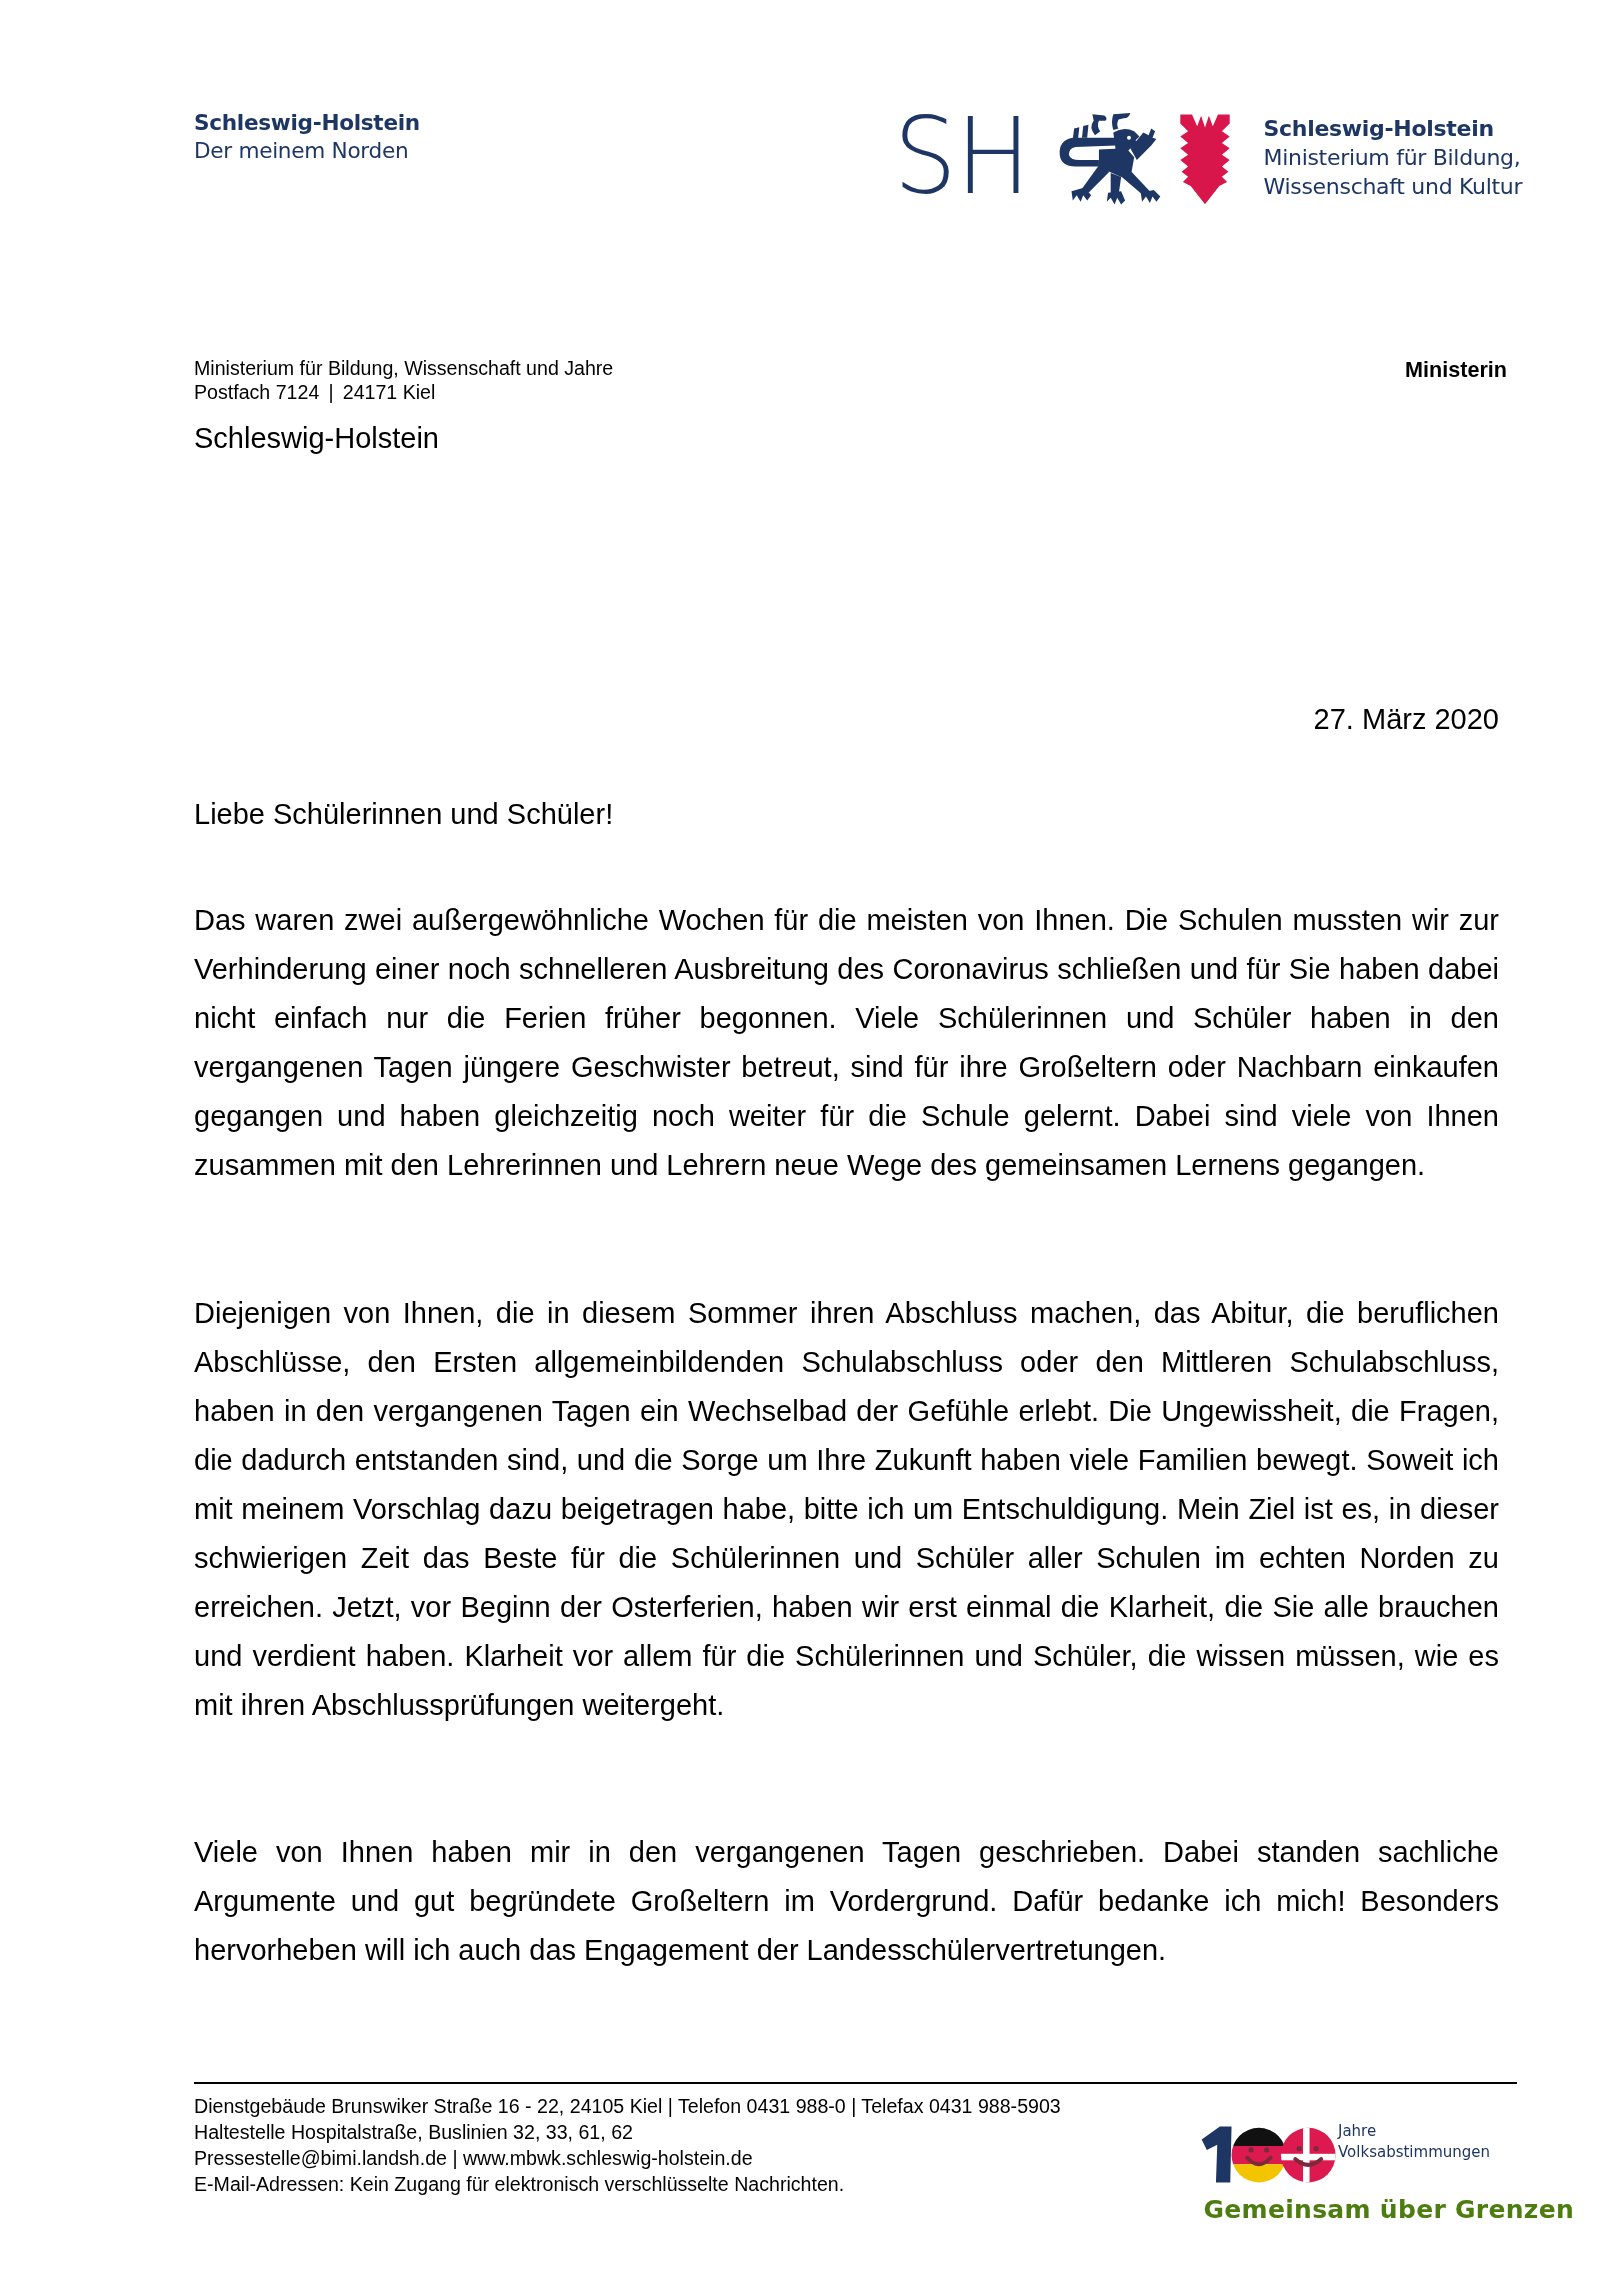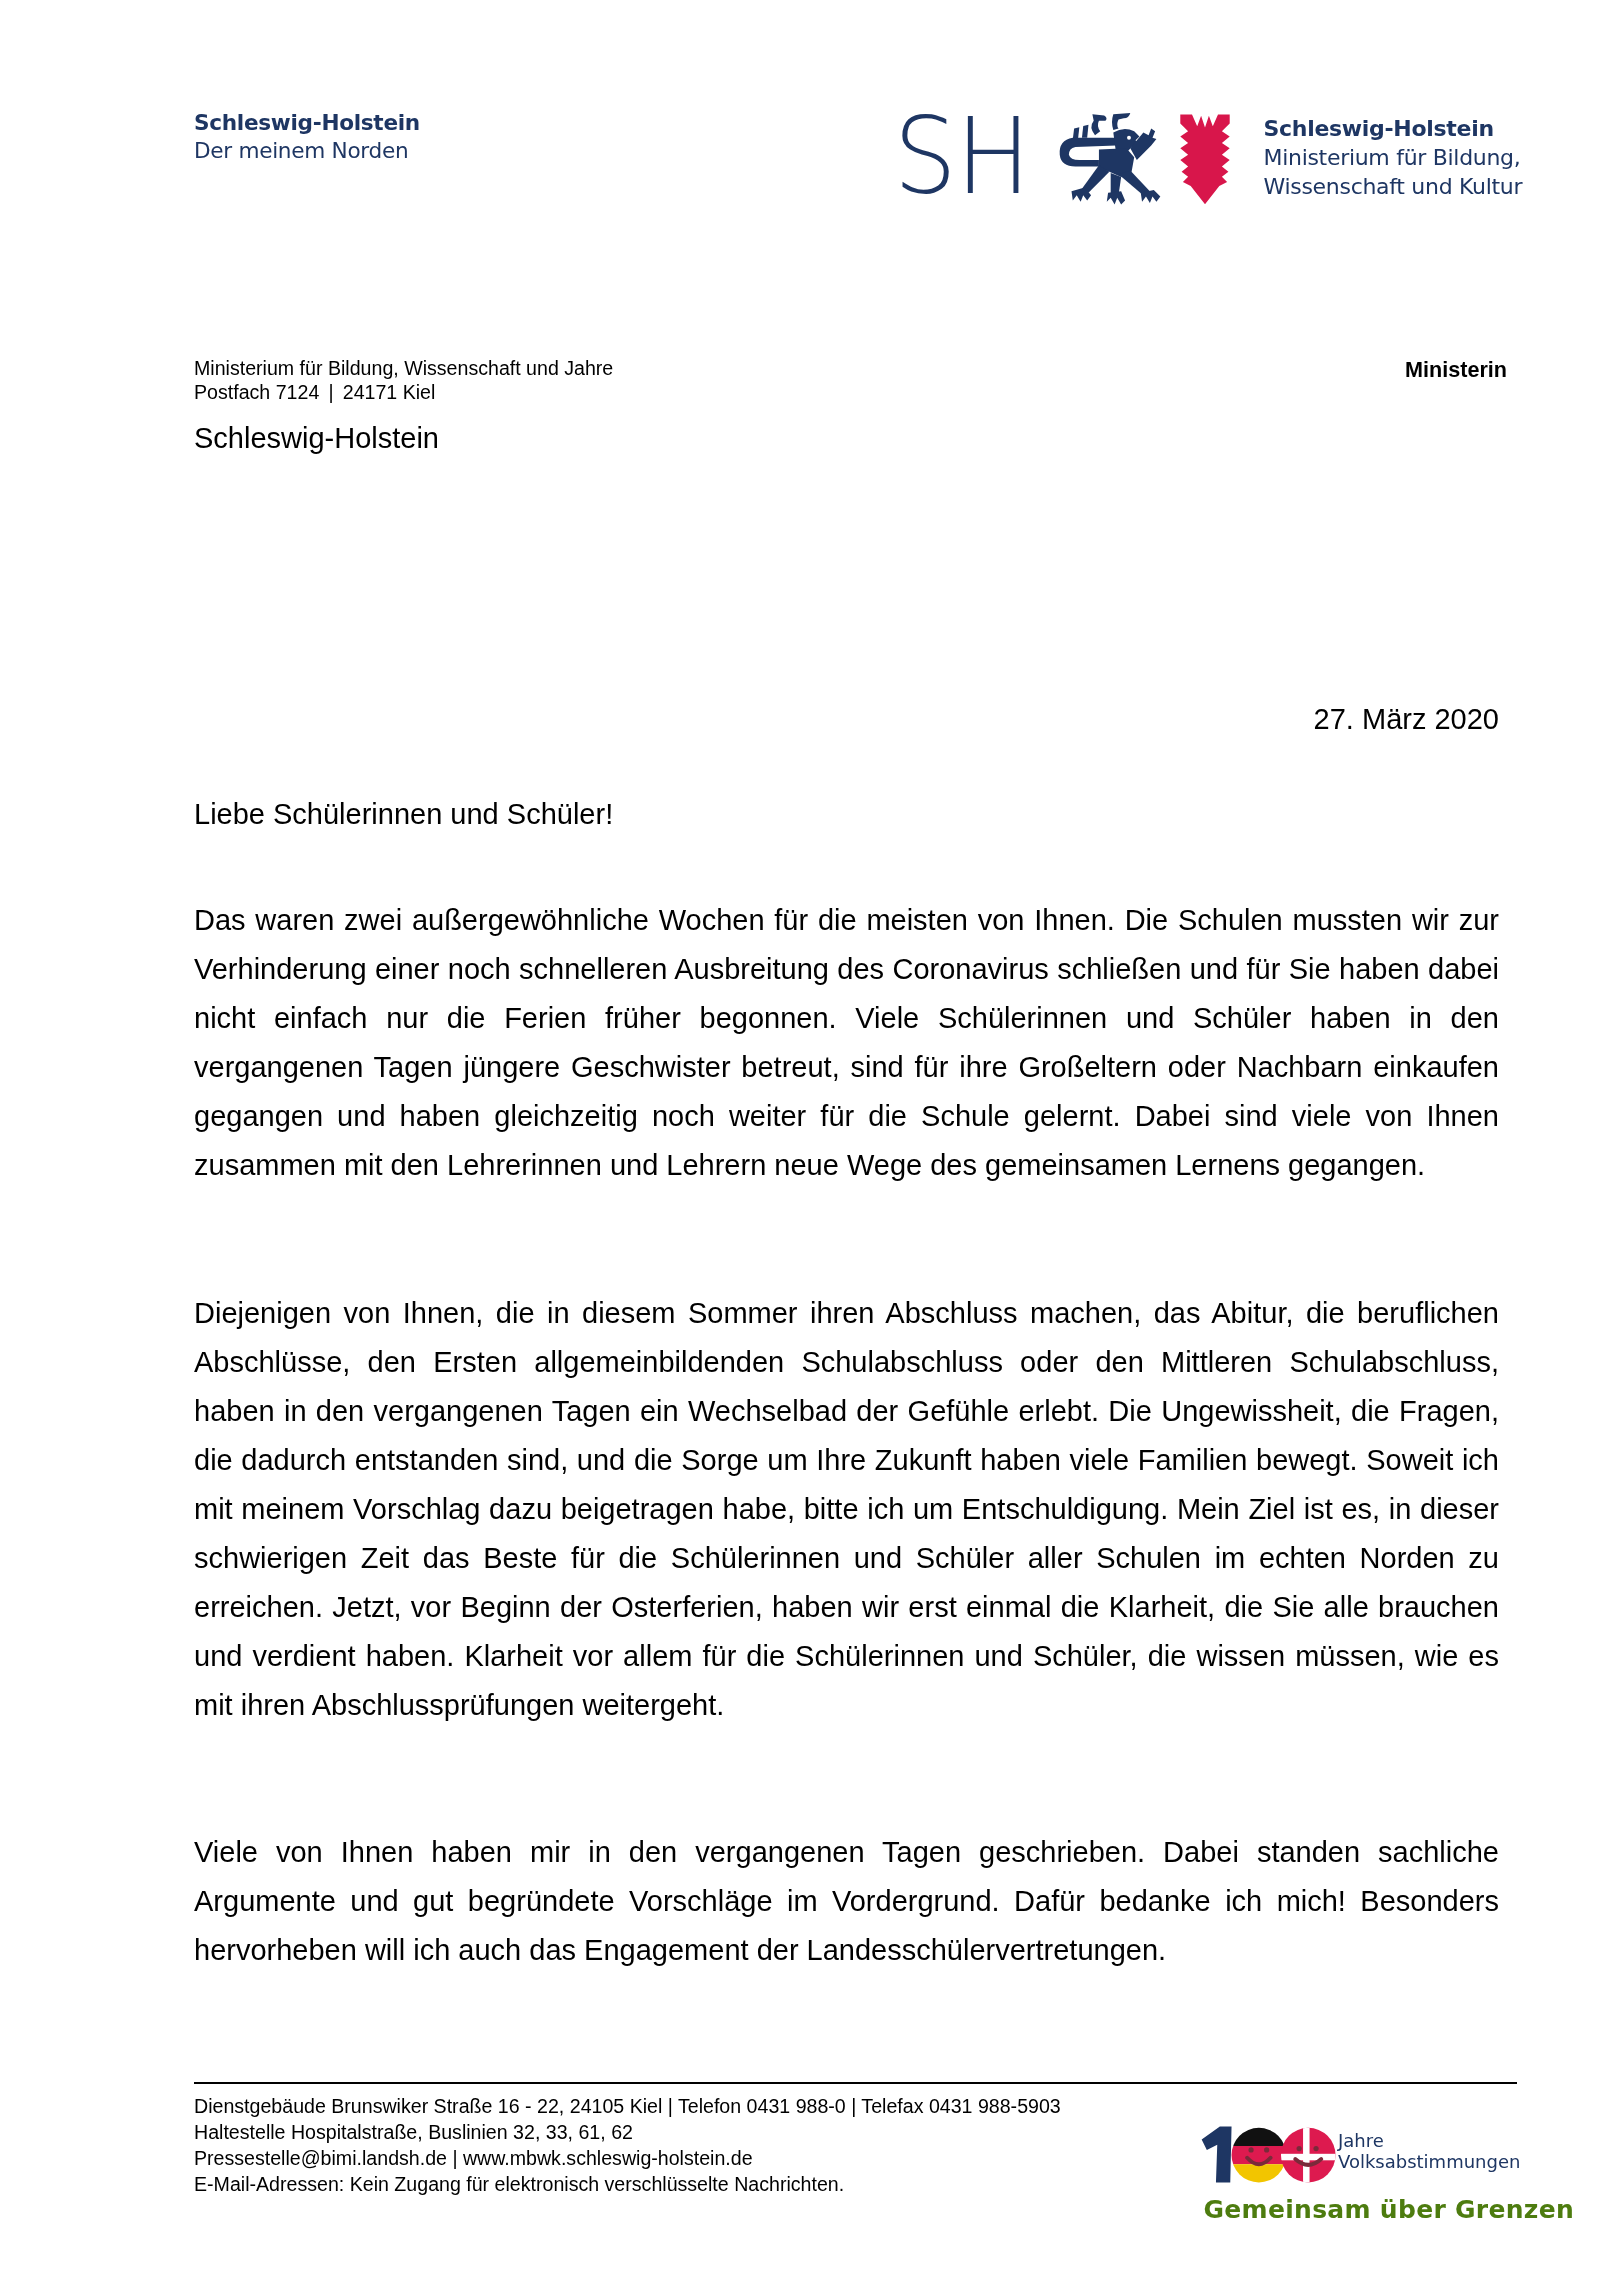--- a/index.html
+++ b/index.html
@@ -28,21 +28,21 @@
   .body-text { position:absolute; left:194px; width:1305px; font-size:29px; line-height:49px; text-align:justify; }
   .p1 { top:896px; }
   .p2 { top:1289px; }
   .p3 { top:1828px; }
 
   .footer-rule { position:absolute; left:194px; top:2082px; width:1323px; height:2px; background:#000; }
   .footer { position:absolute; left:194px; top:2093px; font-size:19.6px; line-height:26px; }
 
   .anniv { position:absolute; left:1197px; top:2120px; width:340px; height:101px; }
   .anniv .hundred { position:absolute; left:0; top:0; width:164px; height:65px; }
-  .anniv .txt { position:absolute; left:141px; top:10px; color:#1e3663; font-family:"DejaVu Sans", sans-serif; font-size:18px; line-height:21px; }
+  .anniv .txt { position:absolute; left:141px; top:1px; color:#1e3663; font-family:"DejaVu Sans", sans-serif; font-size:15px; line-height:21px; }
   .anniv .slogan { position:absolute; left:6.5px; top:75px; color:#4d7c0f; font-family:"DejaVu Sans", sans-serif; font-size:25px; font-weight:bold; white-space:nowrap; letter-spacing:0.3px; }
 </style>
 </head>
 <body>
 
 <div class="brand-left">
   <div class="t1">Schleswig-Holstein</div>
   <div class="t2">Der meinem Norden</div>
 </div>
 
@@ -95,21 +95,21 @@
 
 <div class="recipient">
   <div>Schleswig-Holstein</div>
 </div>
 
 <div class="date">27. März 2020</div>
 <div class="salutation">Liebe Schülerinnen und Schüler!</div>
 
 <div class="body-text p1">Das waren zwei außergewöhnliche Wochen für die meisten von Ihnen. Die Schulen mussten wir zur Verhinderung einer noch schnelleren Ausbreitung des Coronavirus schließen und für Sie haben dabei nicht einfach nur die Ferien früher begonnen. Viele Schülerinnen und Schüler haben in den vergangenen Tagen jüngere Geschwister betreut, sind für ihre Großeltern oder Nachbarn einkaufen gegangen und haben gleichzeitig noch weiter für die Schule gelernt. Dabei sind viele von Ihnen zusammen mit den Lehrerinnen und Lehrern neue Wege des gemeinsamen Lernens gegangen.</div>
 <div class="body-text p2">Diejenigen von Ihnen, die in diesem Sommer ihren Abschluss machen, das Abitur, die beruflichen Abschlüsse, den Ersten allgemeinbildenden Schulabschluss oder den Mittleren Schulabschluss, haben in den vergangenen Tagen ein Wechselbad der Gefühle erlebt. Die Ungewissheit, die Fragen, die dadurch entstanden sind, und die Sorge um Ihre Zukunft haben viele Familien bewegt. Soweit ich mit meinem Vorschlag dazu beigetragen habe, bitte ich um Entschuldigung. Mein Ziel ist es, in dieser schwierigen Zeit das Beste für die Schülerinnen und Schüler aller Schulen im echten Norden zu erreichen. Jetzt, vor Beginn der Osterferien, haben wir erst einmal die Klarheit, die Sie alle brauchen und verdient haben. Klarheit vor allem für die Schülerinnen und Schüler, die wissen müssen, wie es mit ihren Abschlussprüfungen weitergeht.</div>
-<div class="body-text p3">Viele von Ihnen haben mir in den vergangenen Tagen geschrieben. Dabei standen sachliche Argumente und gut begründete Vorschläge im Vordergrund. Dafür bedanke ich mich! Besonders hervorheben will ich auch das Engagement der Landesschülervertretungen.</div>
+<div class="body-text p3">Viele von Ihnen haben mir in den vergangenen Tagen geschrieben. Dabei standen sachliche Argumente und gut begründete Großeltern im Vordergrund. Dafür bedanke ich mich! Besonders hervorheben will ich auch das Engagement der Landesschülervertretungen.</div>
 
 <div class="footer-rule"></div>
 <div class="footer">
   <div>Dienstgebäude Brunswiker Straße 16 - 22, 24105 Kiel | Telefon 0431 988-0 | Telefax 0431 988-5903</div>
   <div>Haltestelle Hospitalstraße, Buslinien 32, 33, 61, 62</div>
   <div>Pressestelle@bimi.landsh.de | www.mbwk.schleswig-holstein.de</div>
   <div>E-Mail-Adressen: Kein Zugang für elektronisch verschlüsselte Nachrichten.</div>
 </div>
 
 <div class="anniv">

